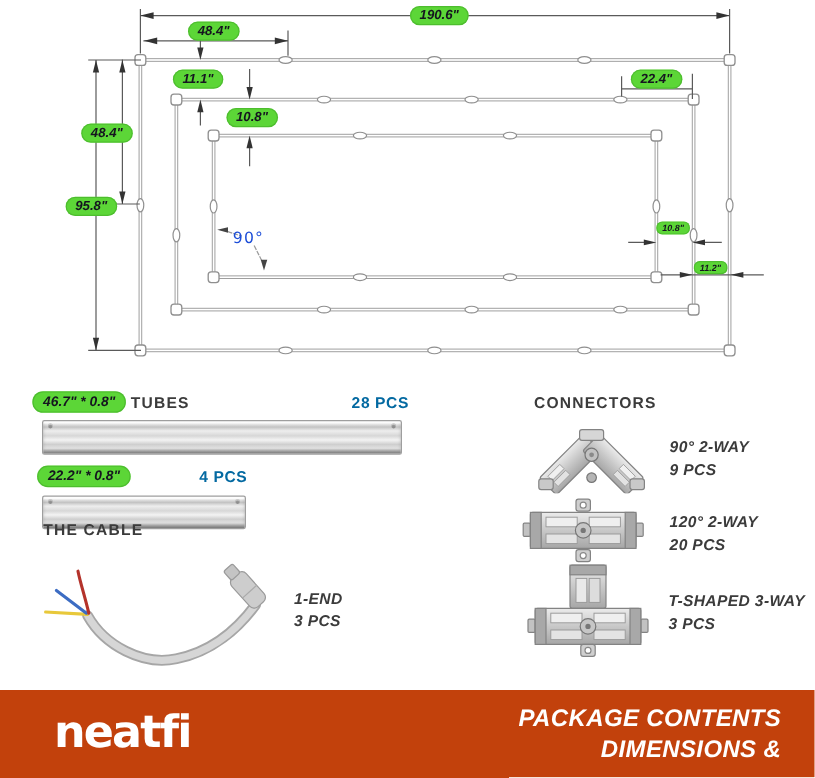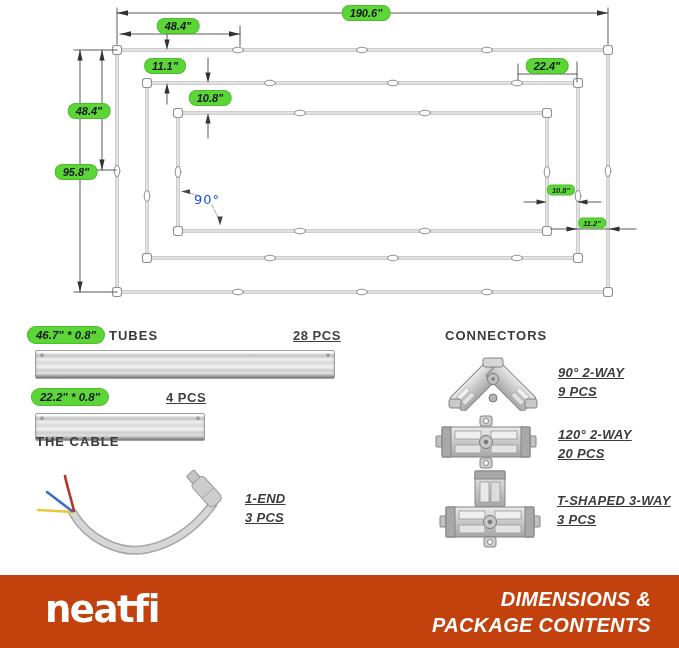--- a/index.html
+++ b/index.html
@@ -21,22 +21,22 @@
   }
   .pill.sm { font-size:7.5px; padding:1px 5px; border-radius:5px; }
   .pill.part { font-size:11.5px; padding:3px 9px; }
 
   .angle-label {
     position:absolute; transform:translate(-50%,-50%);
     color:#1d4ed8; font:400 13px "DejaVu Sans", sans-serif; letter-spacing:1px; z-index:4;
   }
 
   .hd { position:absolute; font:700 13px "Liberation Sans",sans-serif; color:#3b3b3b; letter-spacing:1px; }
-  .cnt { position:absolute; font:700 13px "Liberation Sans",sans-serif; color:#404040; letter-spacing:.5px;text-decoration:underline; }
-  .clabel { position:absolute; font:italic 700 13px "Liberation Sans",sans-serif; color:#3b3b3b; line-height:1.45; letter-spacing:.3px;text-decoration:underline; }
+  .cnt { position:absolute; font:700 13px "Liberation Sans",sans-serif; color:#0369a1; letter-spacing:.5px; }
+  .clabel { position:absolute; font:italic 700 13px "Liberation Sans",sans-serif; color:#3b3b3b; line-height:1.45; letter-spacing:.3px; }
 
   
   .tube {
     position:absolute; border:1px solid #9e9e9e; border-radius:2px;
     background:linear-gradient(180deg,#fbfbfb 0%,#e2e2e2 10%,#c3c3c3 18%,#eeeeee 30%,
       #d7d7d7 45%,#f3f3f3 58%,#cecece 72%,#e5e5e5 84%,#a9a9a9 96%,#909090 100%);
     box-shadow:inset 0 2px 0 rgba(255,255,255,.75), inset 0 -3px 3px rgba(0,0,0,.18);
   }
   .tube .screw { position:absolute; top:2px; width:4px; height:4px; border-radius:50%;
     background:#8d8d8d; box-shadow:inset 0 1px 1px rgba(255,255,255,.6); }
@@ -279,18 +279,18 @@
     <circle cx="52" cy="74" r="2.5" fill="#fff" stroke="#888"></circle>
   </svg>
   <div class="clabel" style="left:557px;top:492px">
     <div>T-SHAPED 3-WAY</div>
     <div>3 PCS</div>
   </div>
 
   <div class="footer">
     <div class="brand">neatfi</div>
     <div class="footer-title">
+      <div>PACKAGE CONTENTS</div>
       <div>DIMENSIONS &amp;</div>
-      <div>PACKAGE CONTENTS</div>
     </div>
   </div>
 
 </div>
 
 </body></html>

